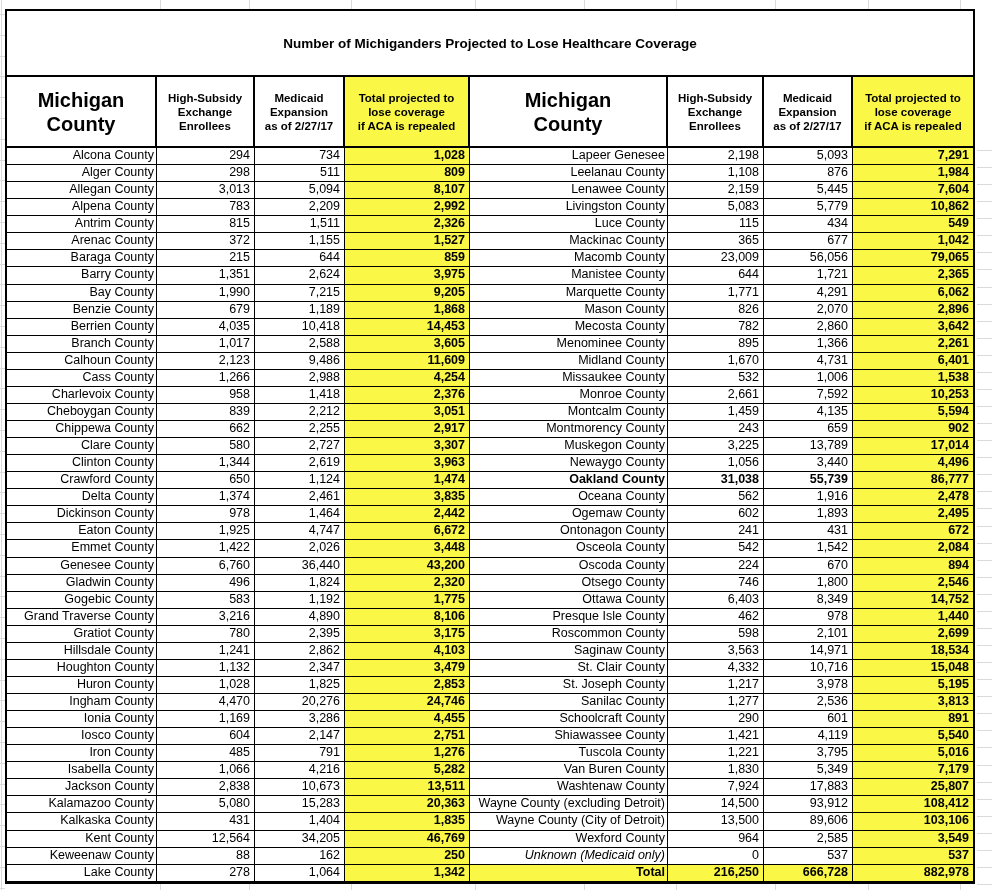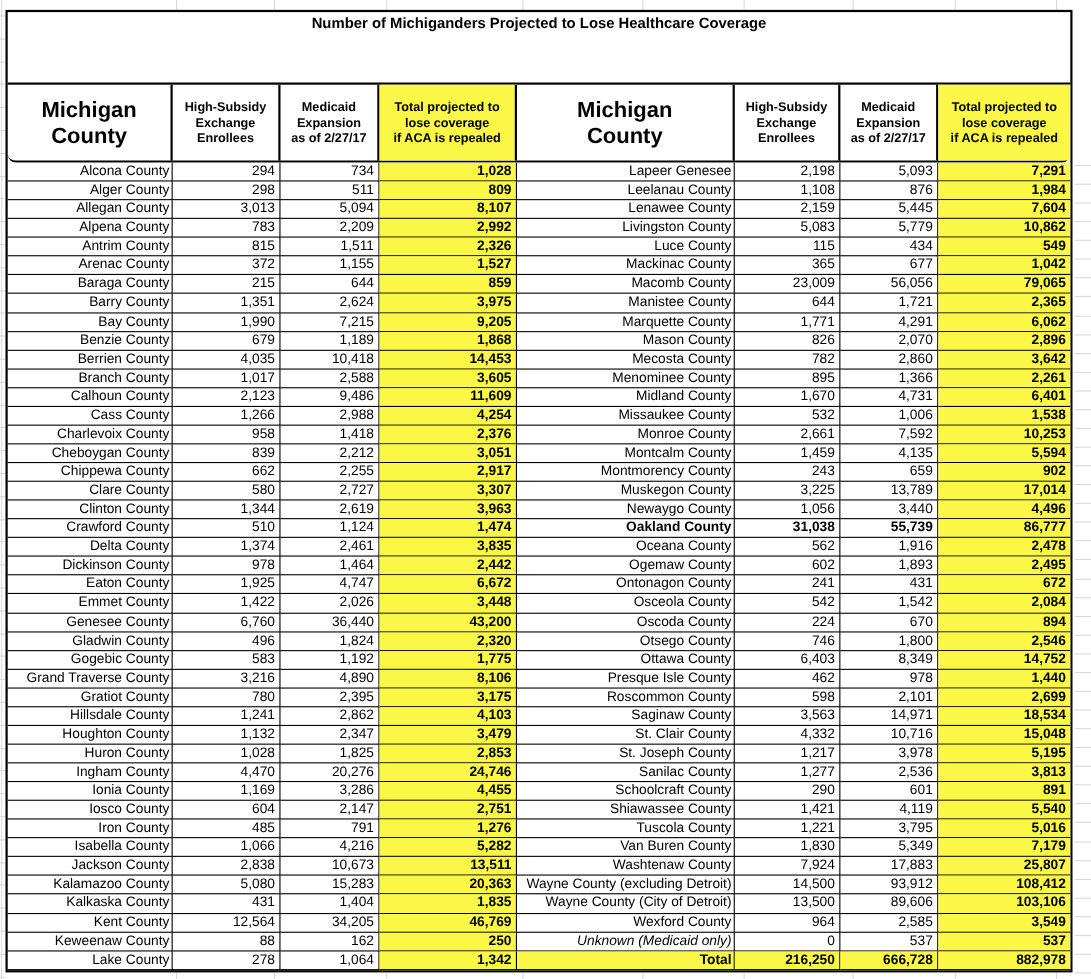--- a/index.html
+++ b/index.html
@@ -8,27 +8,26 @@
     font-family:"Liberation Sans","DejaVu Sans",sans-serif;color:#000;
     overflow:hidden;
   }
   #sheet{position:absolute;inset:0;}
   .gridline{position:absolute;background:var(--grid,#dadada);}
   #tablewrap{
     position:absolute;left:5px;top:9px;width:966px;border:2px solid #000;background:#fff;
   }
   #titlebox{
     height:64px;border-bottom:2px solid #000;text-align:center;
-    display:flex;flex-direction:row;justify-content:center;
+    display:flex;flex-direction:column;justify-content:center;
     font-weight:bold;font-size:13.5px;line-height:19px;
   }
   #headergrid,#rows{
     display:grid;
     grid-template-columns:150px 98px 90px 125px 198px 96px 89px 120px;
-    border-radius:8px;
   }
   #headergrid{height:69px;border-bottom:2px solid #000;}
   .hcell{
     border-right:2px solid #000;display:flex;align-items:center;justify-content:center;
     text-align:center;font-weight:bold;font-size:11.5px;line-height:14px;
     white-space:pre-line;overflow:hidden;
   }
   .hcell.last{border-right:none;}
   .hcell.county{font-size:20px;line-height:24px;}
   .hl{background:var(--hl,#faf746);}
@@ -336,21 +335,21 @@
         <div class="cell hl rlast">17,014</div>
         <div class="cell county">Clinton County</div>
         <div class="cell">1,344</div>
         <div class="cell">2,619</div>
         <div class="cell hl">3,963</div>
         <div class="cell county">Newaygo County</div>
         <div class="cell">1,056</div>
         <div class="cell">3,440</div>
         <div class="cell hl rlast">4,496</div>
         <div class="cell county">Crawford County</div>
-        <div class="cell">510</div>
+        <div class="cell">650</div>
         <div class="cell">1,124</div>
         <div class="cell hl">1,474</div>
         <div class="cell county bold">Oakland County</div>
         <div class="cell bold">31,038</div>
         <div class="cell bold">55,739</div>
         <div class="cell hl rlast bold">86,777</div>
         <div class="cell county">Delta County</div>
         <div class="cell">1,374</div>
         <div class="cell">2,461</div>
         <div class="cell hl">3,835</div>

